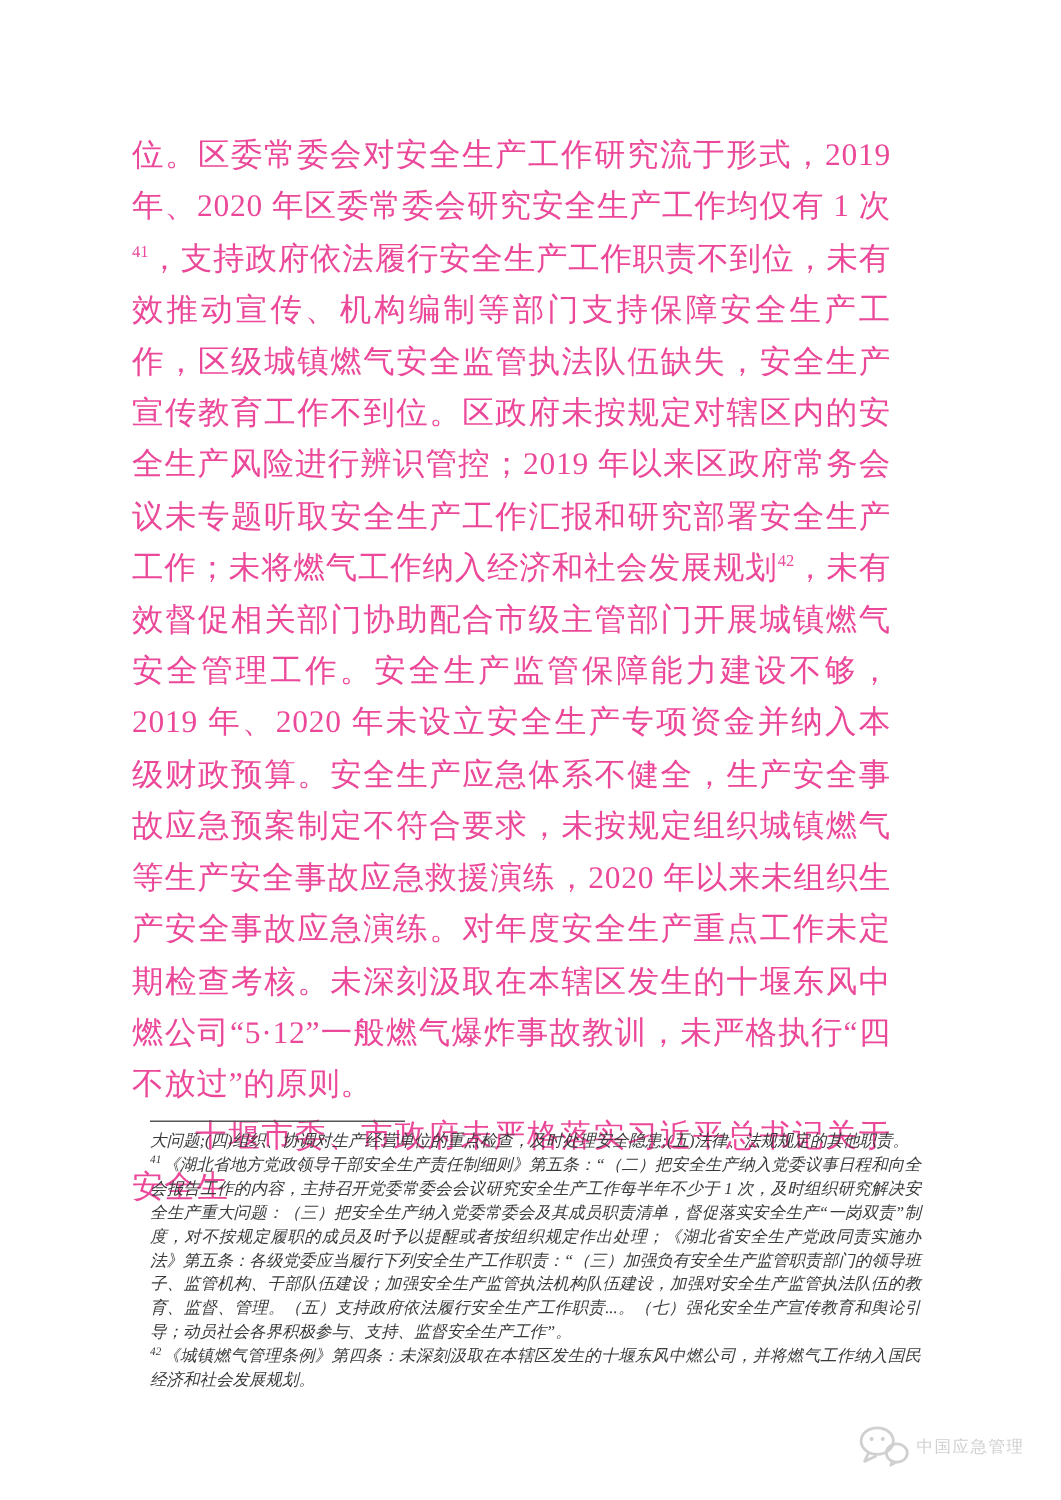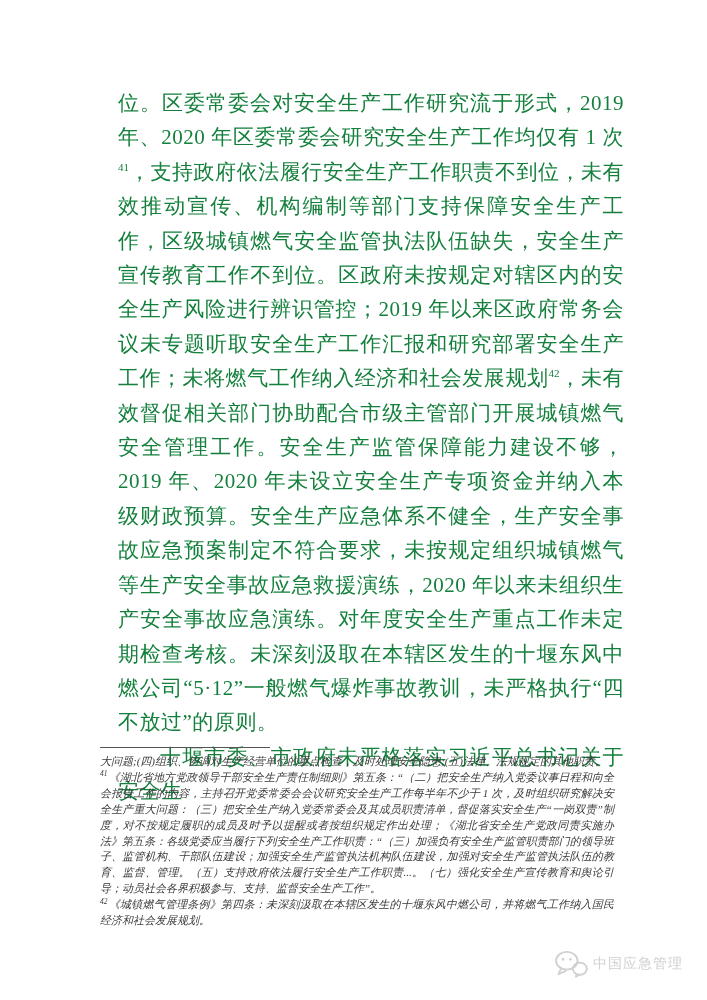--- a/index.html
+++ b/index.html
@@ -8,27 +8,27 @@
     position: relative;
     width: 707px;
     height: 1000px;
     margin: 0 auto;
     background: #ffffff;
     font-family: "Liberation Serif", "DejaVu Serif", serif;
     overflow: hidden;
   }
   .body-text {
     position: absolute;
-    left: 118px;
+    left: 88px;
     top: 86px;
     width: 506px;
     font-size: 21px;
     line-height: 34.4px;
     text-align: justify;
-    color: #15803d;
+    color: #ec4899;
     letter-spacing: 0.5px;
   }
   .para { margin: 0; }
   .para.indent { text-indent: 2em; }
   .body-text sup {
     font-size: 11px;
     line-height: 0;
     vertical-align: super;
     letter-spacing: 0;
   }
@@ -56,21 +56,21 @@
     margin-right: 1px;
   }
   .page-footer {
     position: absolute;
     right: 24px;
     bottom: 22px;
     display: flex;
     align-items: center;
     gap: 5px;
     color: #d0d0d0;
-    font-size: 14px;
+    font-size: 11px;
     letter-spacing: 1px;
     user-select: none;
   }
   .wechat-icon { display: inline-block; line-height: 0; }
 </style>
 </head>
 <body>
 
 <div class="page">
 

